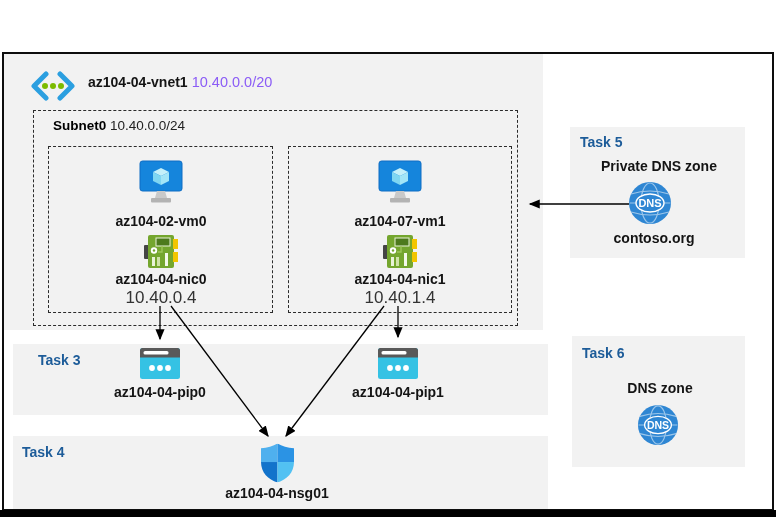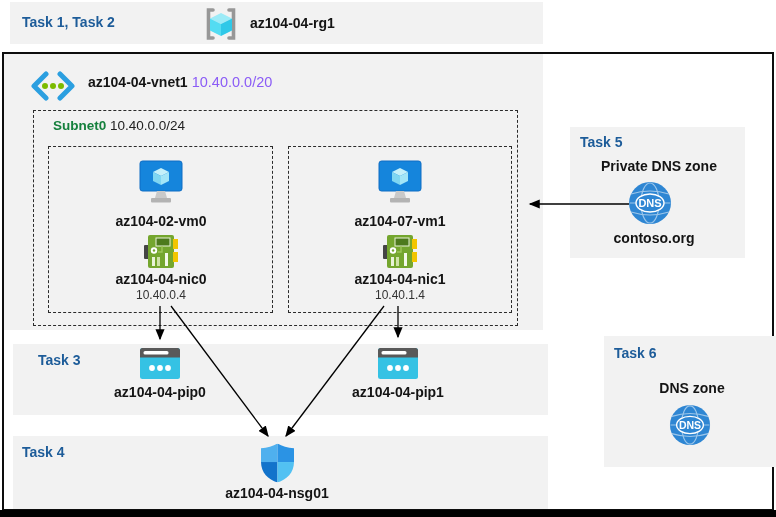--- a/index.html
+++ b/index.html
@@ -6,46 +6,35 @@
   .page {
     position:relative; width:776px; height:517px; overflow:hidden;
     font-family:"Liberation Sans", sans-serif; background:#fff;
     -webkit-font-smoothing:antialiased;
   }
   .abs { position:absolute; }
   .band { background:#f2f2f2; }
   .task-label { font-size:14px; font-weight:700; color:#1d5c99; white-space:nowrap; }
   .res-label  { font-size:14px; font-weight:700; color:#141414; white-space:nowrap; }
   .sub-label  { font-size:13.5px; color:#222; white-space:nowrap; }
-  .sub-label b{ font-weight:700; color:#15803d; }
-  .ip-label   { font-size:12px; color:#333; white-space:nowrap; }
+  .sub-label b{ font-weight:700; color:#000000; }
+  .ip-label   { font-size:17px; color:#333; white-space:nowrap; }
   .cidr       { font-weight:400; color:#8b5cf6; }
   .clabel { position:absolute; transform:translateX(-50%); white-space:nowrap; text-align:center; }
   .outer-rect { position:absolute; left:2px; top:52px; width:768px; height:455px;
                 border:2px solid #0d0d0d; background:#fff; }
   .dashed { border:1px dashed #2b2b2b; background:transparent; }
   svg.arrows { position:absolute; left:0; top:0; pointer-events:none; z-index:30; }
   .icon { display:block; }
 </style>
 </head>
 <body>
 
 <div class="page">
 
-  <div class="abs band" style="left:10px; top:2px; width:533px; height:42px;">
-    <div class="abs task-label" style="left:12px; top:12px;">Task 1, Task 2</div>
-    <svg class="abs icon" style="left:192px; top:3px;" width="38" height="38" viewBox="0 0 38 38">
-      <path d="M11,5 H6.5 V33 H11" fill="none" stroke="#979797" stroke-width="3.6" stroke-linecap="round"></path>
-      <path d="M27,5 H31.5 V33 H27" fill="none" stroke="#979797" stroke-width="3.6" stroke-linecap="round"></path>
-      <polygon points="19,8 30,13.5 19,19 8,13.5" fill="#9cebf7"></polygon>
-      <polygon points="8,13.5 19,19 19,31 8,25.5" fill="#53dcf2"></polygon>
-      <polygon points="30,13.5 19,19 19,31 30,25.5" fill="#2fc8e8"></polygon>
-    </svg>
-    <div class="abs res-label" style="left:240px; top:13px;">az104-04-rg1</div>
-  </div>
 
   <div class="outer-rect"></div>
 
   <div class="abs band" style="left:4px; top:54px; width:539px; height:276px;">
 
     <svg class="abs icon" style="left:26px; top:17px;" width="46" height="30" viewBox="0 0 46 30">
       <path d="M16,3 L4,15 L16,27" fill="none" stroke="#2b9fe0" stroke-width="5" stroke-linecap="round" stroke-linejoin="round"></path>
       <path d="M30,3 L42,15 L30,27" fill="none" stroke="#2b9fe0" stroke-width="5" stroke-linecap="round" stroke-linejoin="round"></path>
       <circle cx="15" cy="15" r="3" fill="#7cbb00"></circle>
       <circle cx="23" cy="15" r="3" fill="#7cbb00"></circle>
@@ -147,21 +136,21 @@
       <rect x="0" y="0" width="40" height="31" rx="2.5" fill="#35c2e4"></rect>
       <path d="M0,9.5 h40 v-7 a2.5,2.5 0 0 0 -2.5,-2.5 h-35 a2.5,2.5 0 0 0 -2.5,2.5 z" fill="#595959"></path>
       <rect x="3.5" y="3" width="25" height="3.6" rx="1.6" fill="#ffffff"></rect>
       <circle cx="12" cy="20" r="2.9" fill="#ffffff"></circle>
       <circle cx="20" cy="20" r="2.9" fill="#ffffff"></circle>
       <circle cx="28" cy="20" r="2.9" fill="#ffffff"></circle>
     </svg>
     <div class="clabel res-label" style="left:385px; top:40px;">az104-04-pip1</div>
   </div>
 
-  <div class="abs band" style="left:604px; top:336px; width:173px; height:131px;">
+  <div class="abs band" style="left:572px; top:336px; width:173px; height:131px;">
     <div class="abs task-label" style="left:10px; top:9px;">Task 6</div>
     <div class="clabel res-label" style="left:88px; top:44px;">DNS zone</div>
     <svg class="abs icon" style="left:65px; top:68px;" width="42" height="42" viewBox="0 0 44 44">
       <circle cx="22" cy="22" r="21" fill="#2e86d3"></circle>
       <ellipse cx="22" cy="22" rx="9" ry="20" fill="none" stroke="#9cc6ea" stroke-width="1.2"></ellipse>
       <path d="M3,13 Q22,7 41,13 M3,31 Q22,37 41,31 M1.5,22 H42.5" fill="none" stroke="#9cc6ea" stroke-width="1.2"></path>
       <ellipse cx="22" cy="22" rx="14" ry="9" fill="#2e86d3" stroke="#ffffff" stroke-width="1.4"></ellipse>
       <text x="22" y="26.2" text-anchor="middle" font-family="Liberation Sans, sans-serif" font-size="11" font-weight="700" fill="#ffffff">DNS</text>
     </svg>
   </div>

